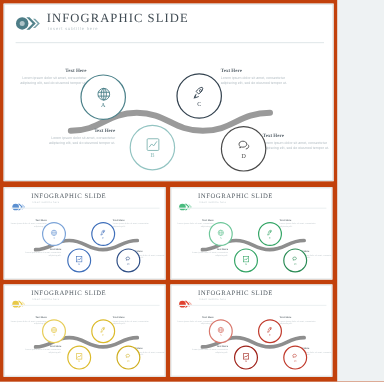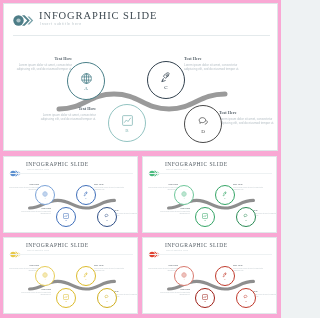--- a/index.html
+++ b/index.html
@@ -1,19 +1,19 @@
 <!DOCTYPE html>
 <html><head>
 <meta charset="utf-8">
 <style>
   html,body{margin:0;padding:0;background:#eef2f3;}
   body{width:281px;height:318px;overflow:hidden;
        font-family:"Liberation Sans",sans-serif;}
 
-  .page{position:relative;width:281px;height:318px;background:#f9a8d4;}
+  .page{position:relative;width:281px;height:318px;background:#c2410c;}
 
   
   .main-slide{position:absolute;left:3px;top:3px;width:275px;height:148px;
        background:#ffffff;border:1px solid #dfe6e8;box-sizing:border-box;}
 
   .hdr{position:relative;height:30px;}
   .logo{position:absolute;left:9px;top:9px;width:22px;height:13px;}
   .title{position:absolute;left:35px;top:6px;font-family:"Liberation Serif",serif;
        font-size:10.5px;letter-spacing:.9px;color:#3f4a52;white-space:nowrap;}
   .subtitle{position:absolute;left:36px;top:18px;font-size:3.4px;letter-spacing:.7px;

